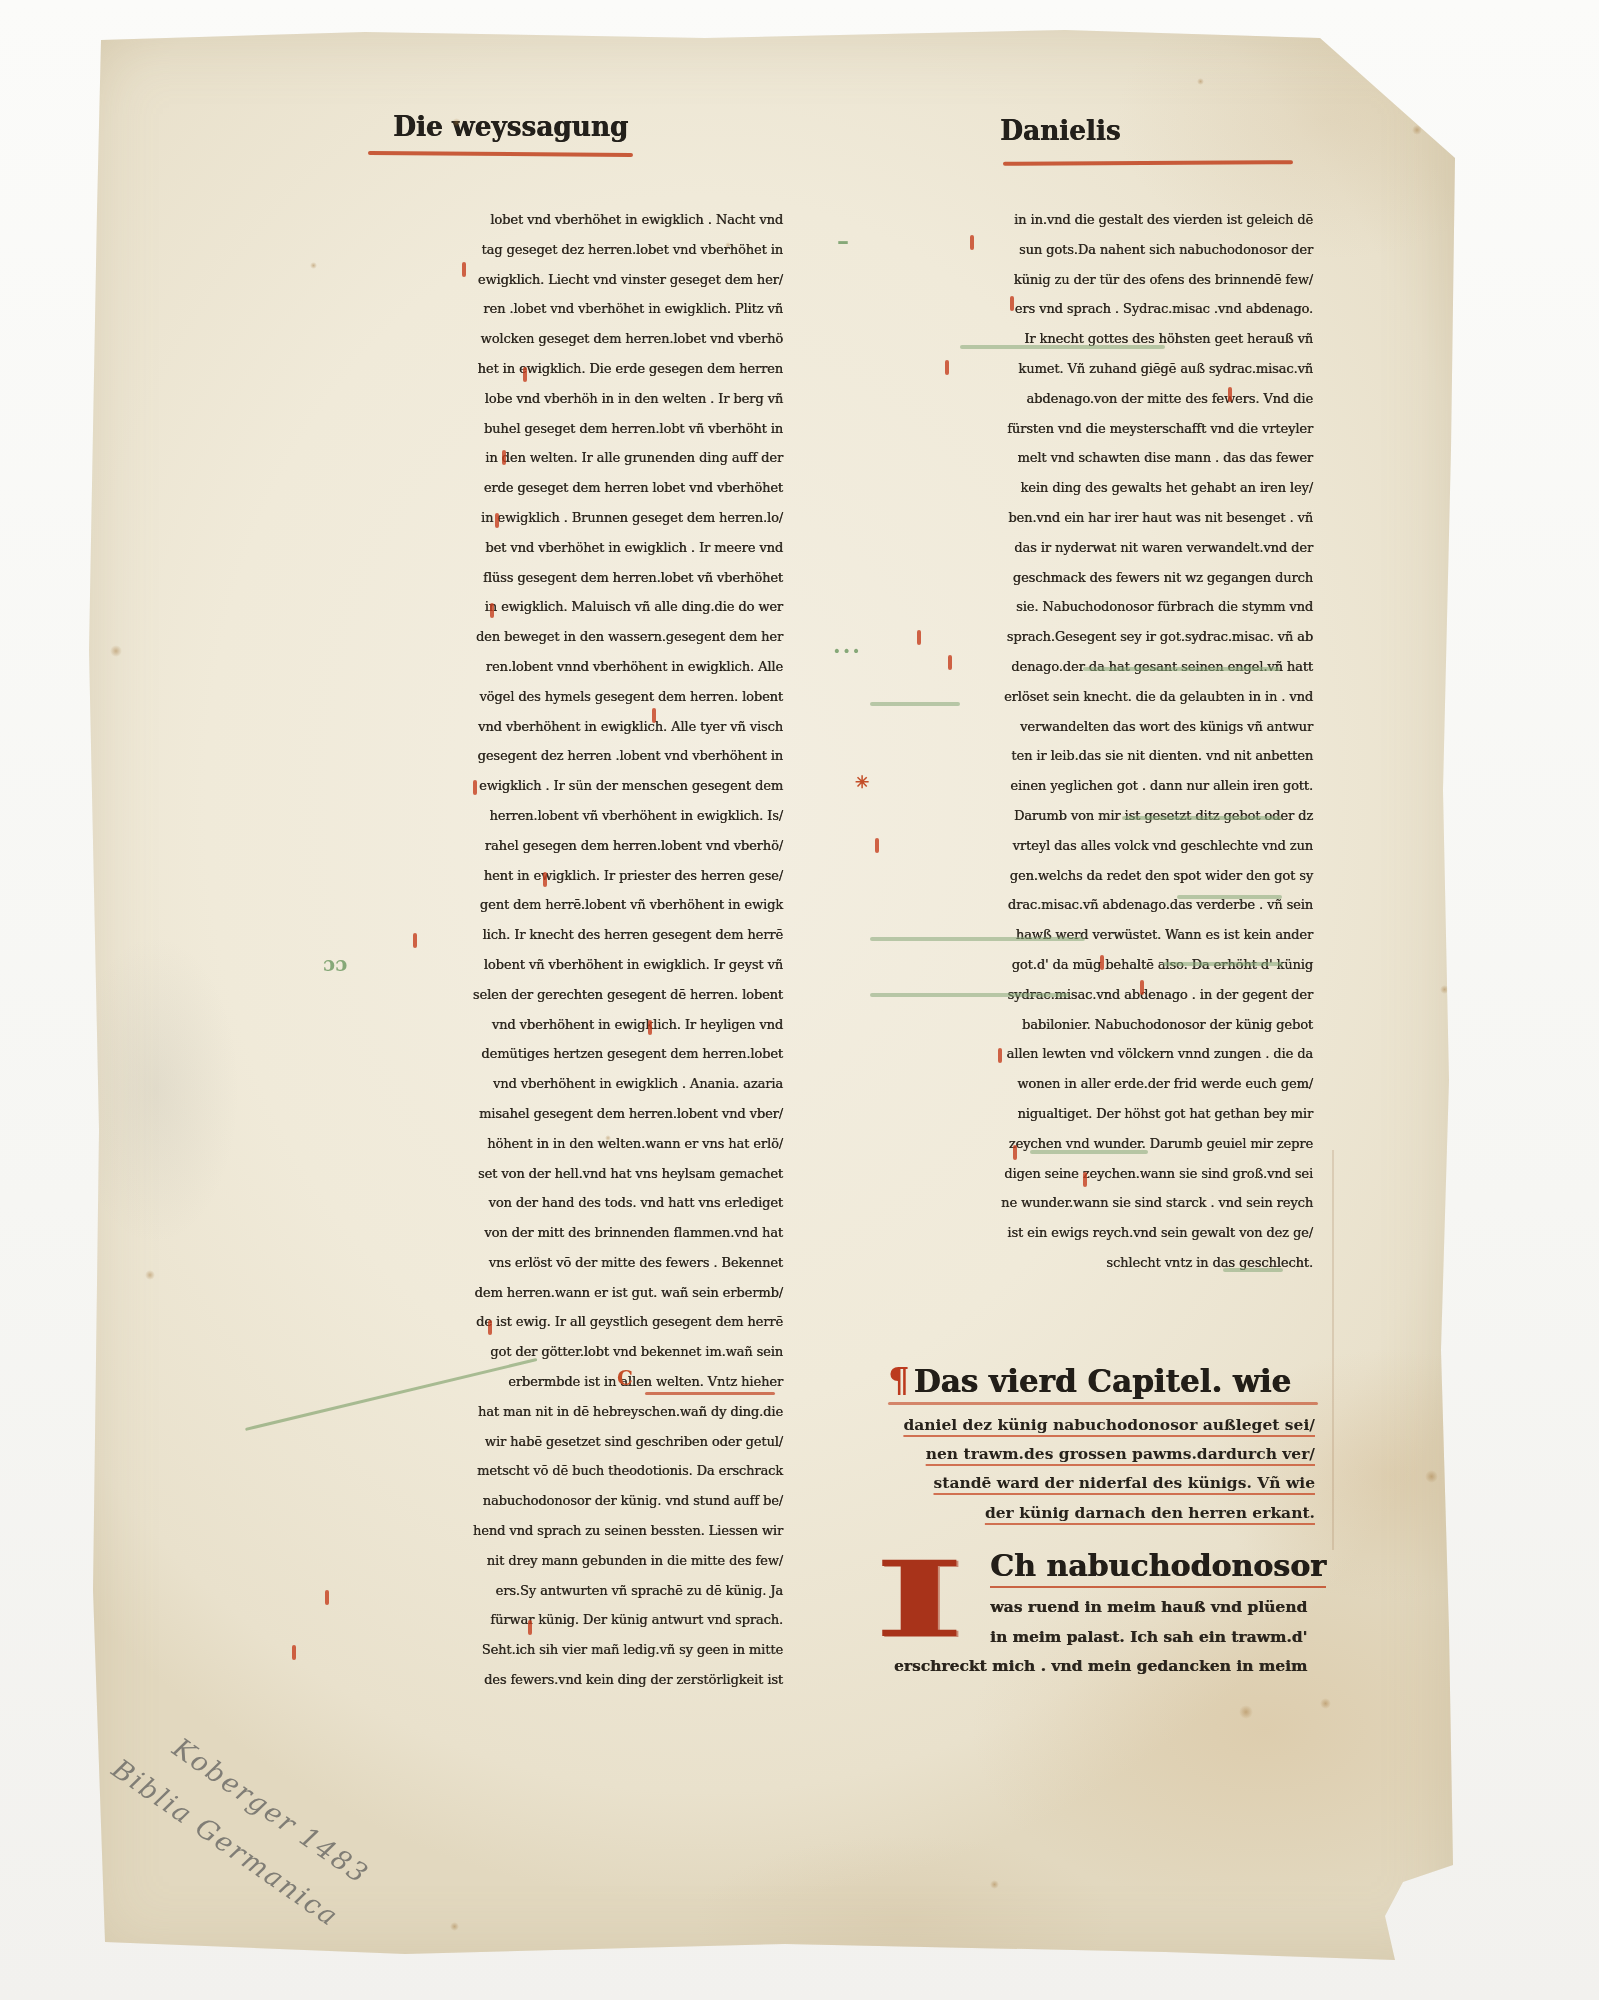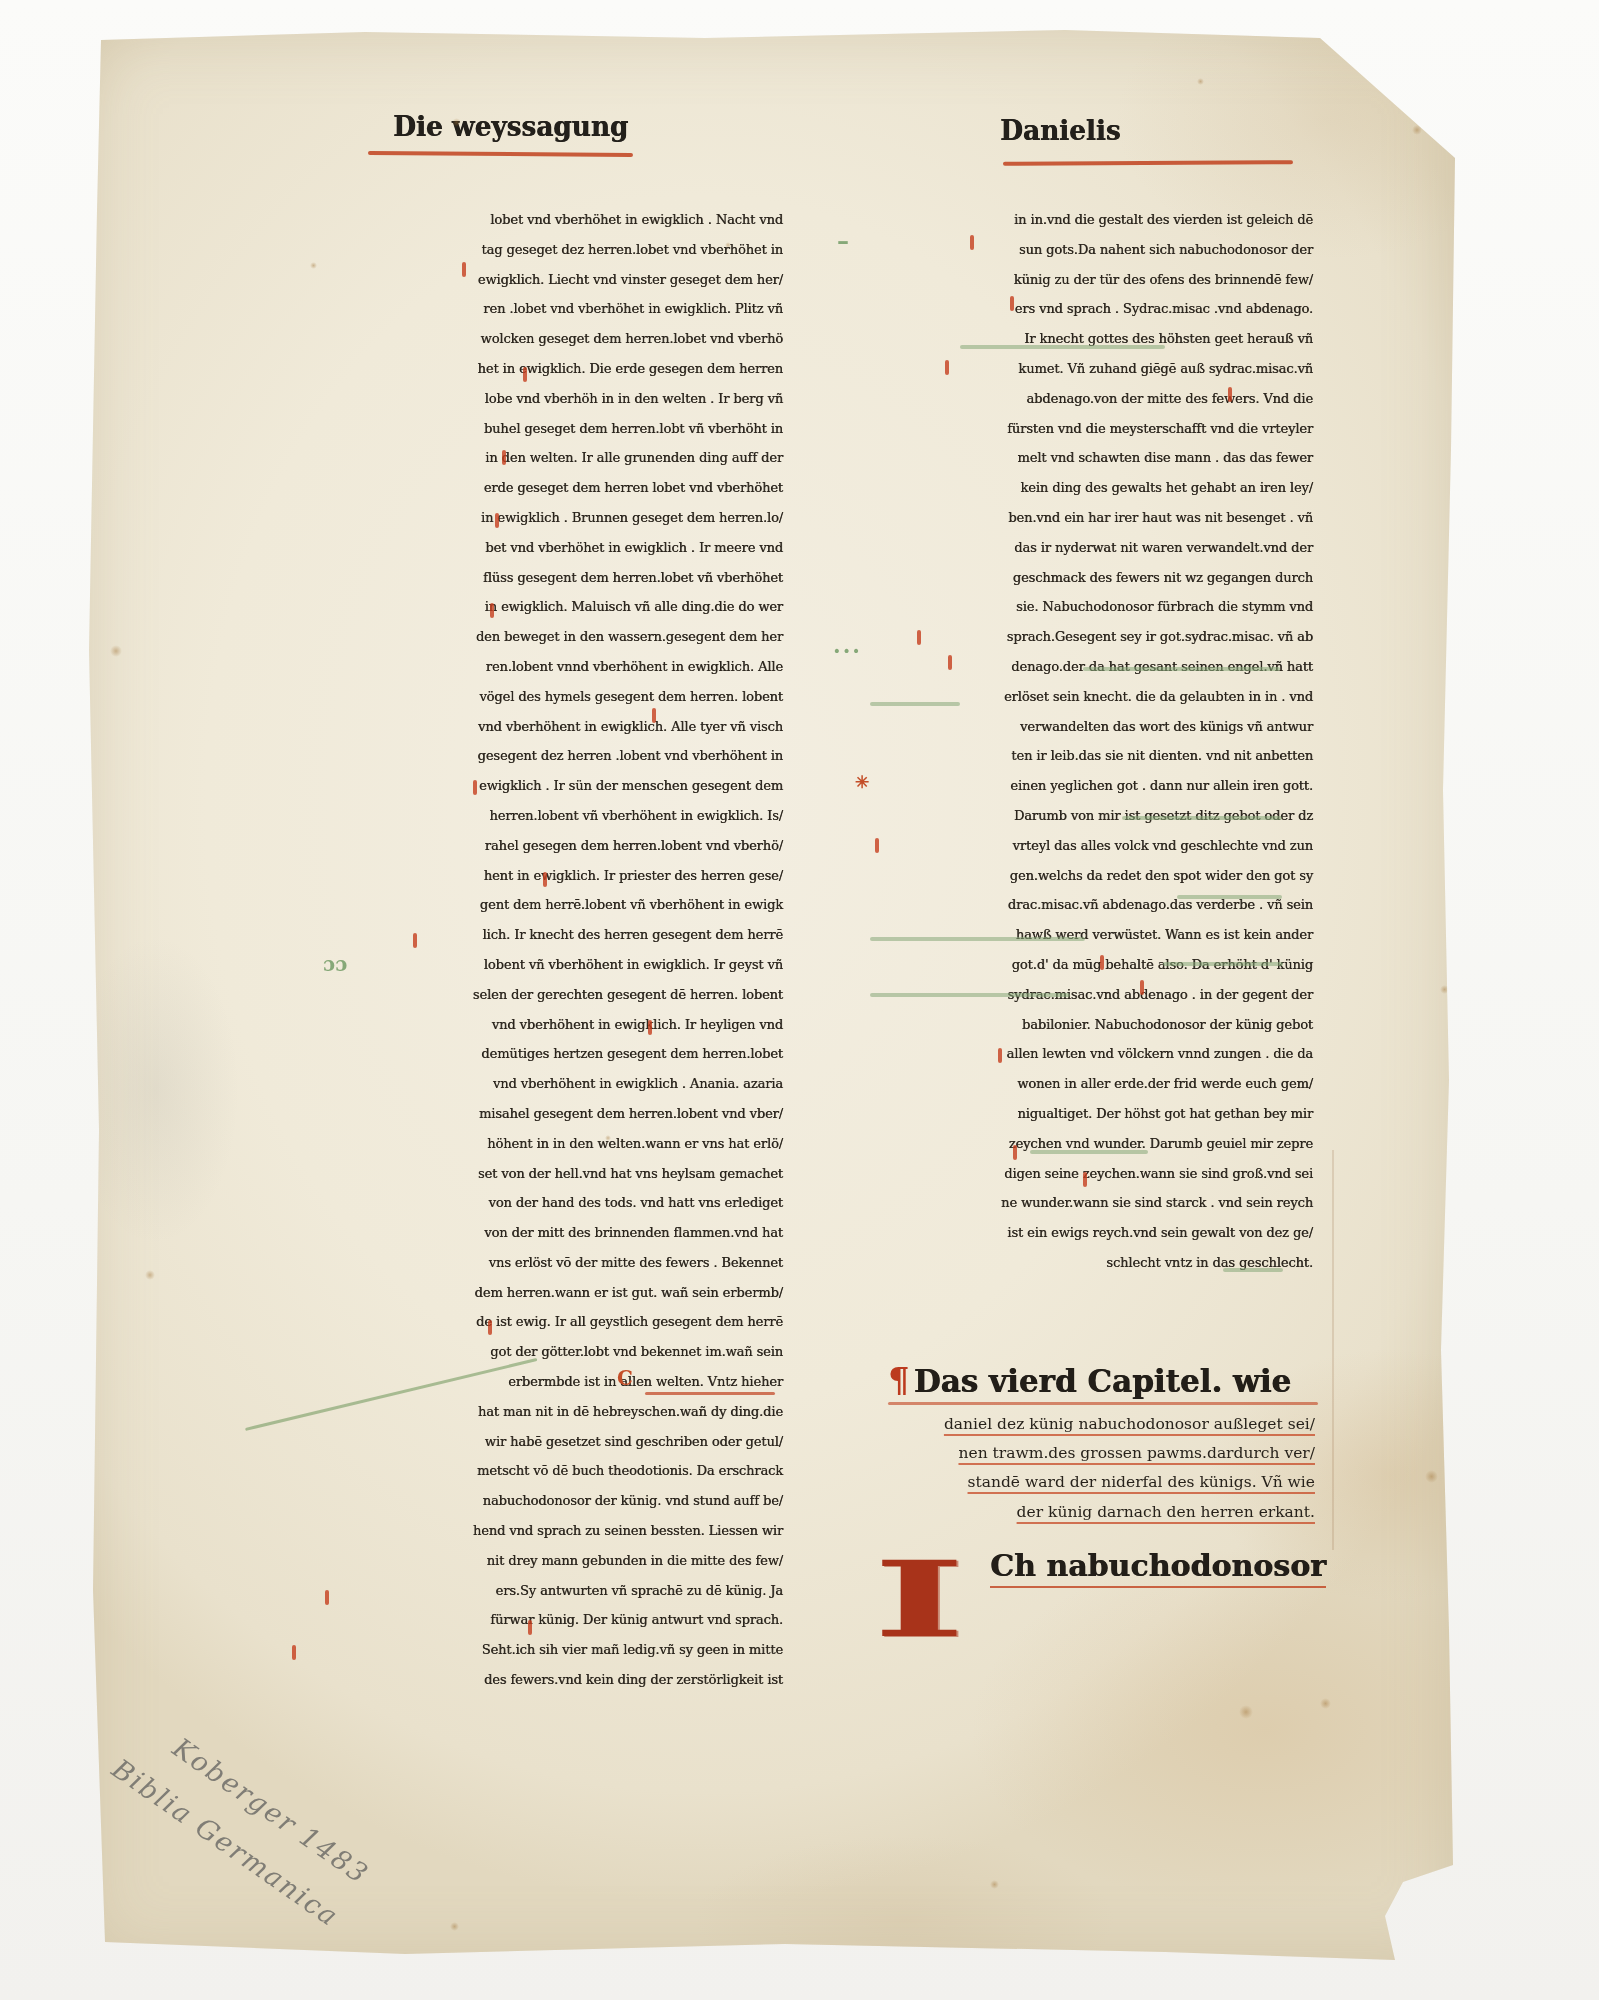--- a/index.html
+++ b/index.html
@@ -19,21 +19,21 @@
       1318px 1852px,1300px 1886px,1310px 1930px,1080px 1922px,700px 1914px,320px 1924px,20px 1912px,
       8px 1560px,14px 1100px,4px 620px,12px 180px);
     box-shadow:0 0 22px rgba(0,0,0,.10);}
   .inner-shade{position:absolute;inset:0;box-shadow:inset 0 0 70px rgba(170,150,110,.30);pointer-events:none;}
   .header{position:absolute;font-weight:700;font-size:28px;color:#23201b;white-space:nowrap;
     transform:scaleX(.94);transform-origin:left top;text-shadow:.6px 0 0 #23201b;}
   .red-rule{position:absolute;height:4px;border-radius:2px;background:#c1421f;opacity:.85;}
   .col{position:absolute;color:#2a241c;font-weight:400;font-size:13px;line-height:29.8px;
     letter-spacing:-.1px;text-shadow:.4px 0 0 rgba(42,36,28,.75);}
   .col .line{white-space:nowrap;height:29.8px;}
-  .rubric{position:absolute;color:#27221b;font-weight:400;font-size:15.5px;line-height:29.2px;}
+  .rubric{position:absolute;color:#27221b;font-weight:700;font-size:15.5px;line-height:29.2px;}
   .rubric .rubric-line{white-space:nowrap;height:29.2px;
     text-decoration:underline;text-decoration-color:rgba(199,74,38,.75);text-underline-offset:5px;text-decoration-thickness:2px;}
   .chapter-heading{position:absolute;font-weight:700;font-size:31px;color:#221e18;white-space:nowrap;
     text-shadow:.7px 0 0 #221e18;}
   .chapter-heading .pilcrow{color:#bc3a1e;font-size:34px;margin-right:4px;text-shadow:none;}
   .dropcap-block{position:absolute;}
   .dropcap-i{position:absolute;left:0;top:4px;color:#a8331a;font-size:104px;line-height:96px;font-weight:700;
     transform:scaleX(1.9);transform-origin:left top;text-shadow:1px 1px 0 rgba(168,51,26,.5);}
   .dc-first{position:absolute;left:117px;top:0;font-weight:700;font-size:30px;color:#221e18;white-space:nowrap;
     text-shadow:.7px 0 0 #221e18;border-bottom:2px solid rgba(193,66,31,.8);padding-bottom:3px;}
@@ -165,20 +165,25 @@
     <div class="rubric" style="left:790px;top:1380px;width:440px;">
         <div class="rubric-line">daniel dez künig nabuchodonosor außleget sei/</div>
         <div class="rubric-line">nen trawm.des grossen pawms.dardurch ver/</div>
         <div class="rubric-line">standē ward der niderfal des künigs. Vñ wie</div>
         <div class="rubric-line">der künig darnach den herren erkant.</div>
       </div>
 
     <div class="dropcap-block" style="left:788px;top:1518px;width:520px;height:150px;">
       <div class="dropcap-i">I</div>
       <div class="dc-first">Ch nabuchodonosor</div>
+      <div class="dc-lines">
+        <div class="line indent">was ruend in meim hauß vnd plüend</div>
+        <div class="line indent">in meim palast. Ich sah ein trawm.d'</div>
+        <div class="line">erschreckt mich . vnd mein gedancken in meim</div>
+      </div>
     </div>
 
     <div class="red-mark capitulum" style="left:532px;top:1338px;">C</div>
     <div class="red-rule" style="left:560px;top:1362px;width:130px;height:3px;opacity:.7;"></div>
 
     <div class="green-mark" style="left:230px;top:922px;font-size:20px;margin-left:8px;">ɔɔ</div>
     <div class="green-diagonal"></div>
     <div class="green-mark" style="left:752px;top:196px;font-size:24px;">–</div>
     <div class="green-mark" style="left:748px;top:608px;font-size:22px;letter-spacing:2px;">···</div>
     <div class="red-mark" style="left:770px;top:742px;font-size:17px;">✳</div>

